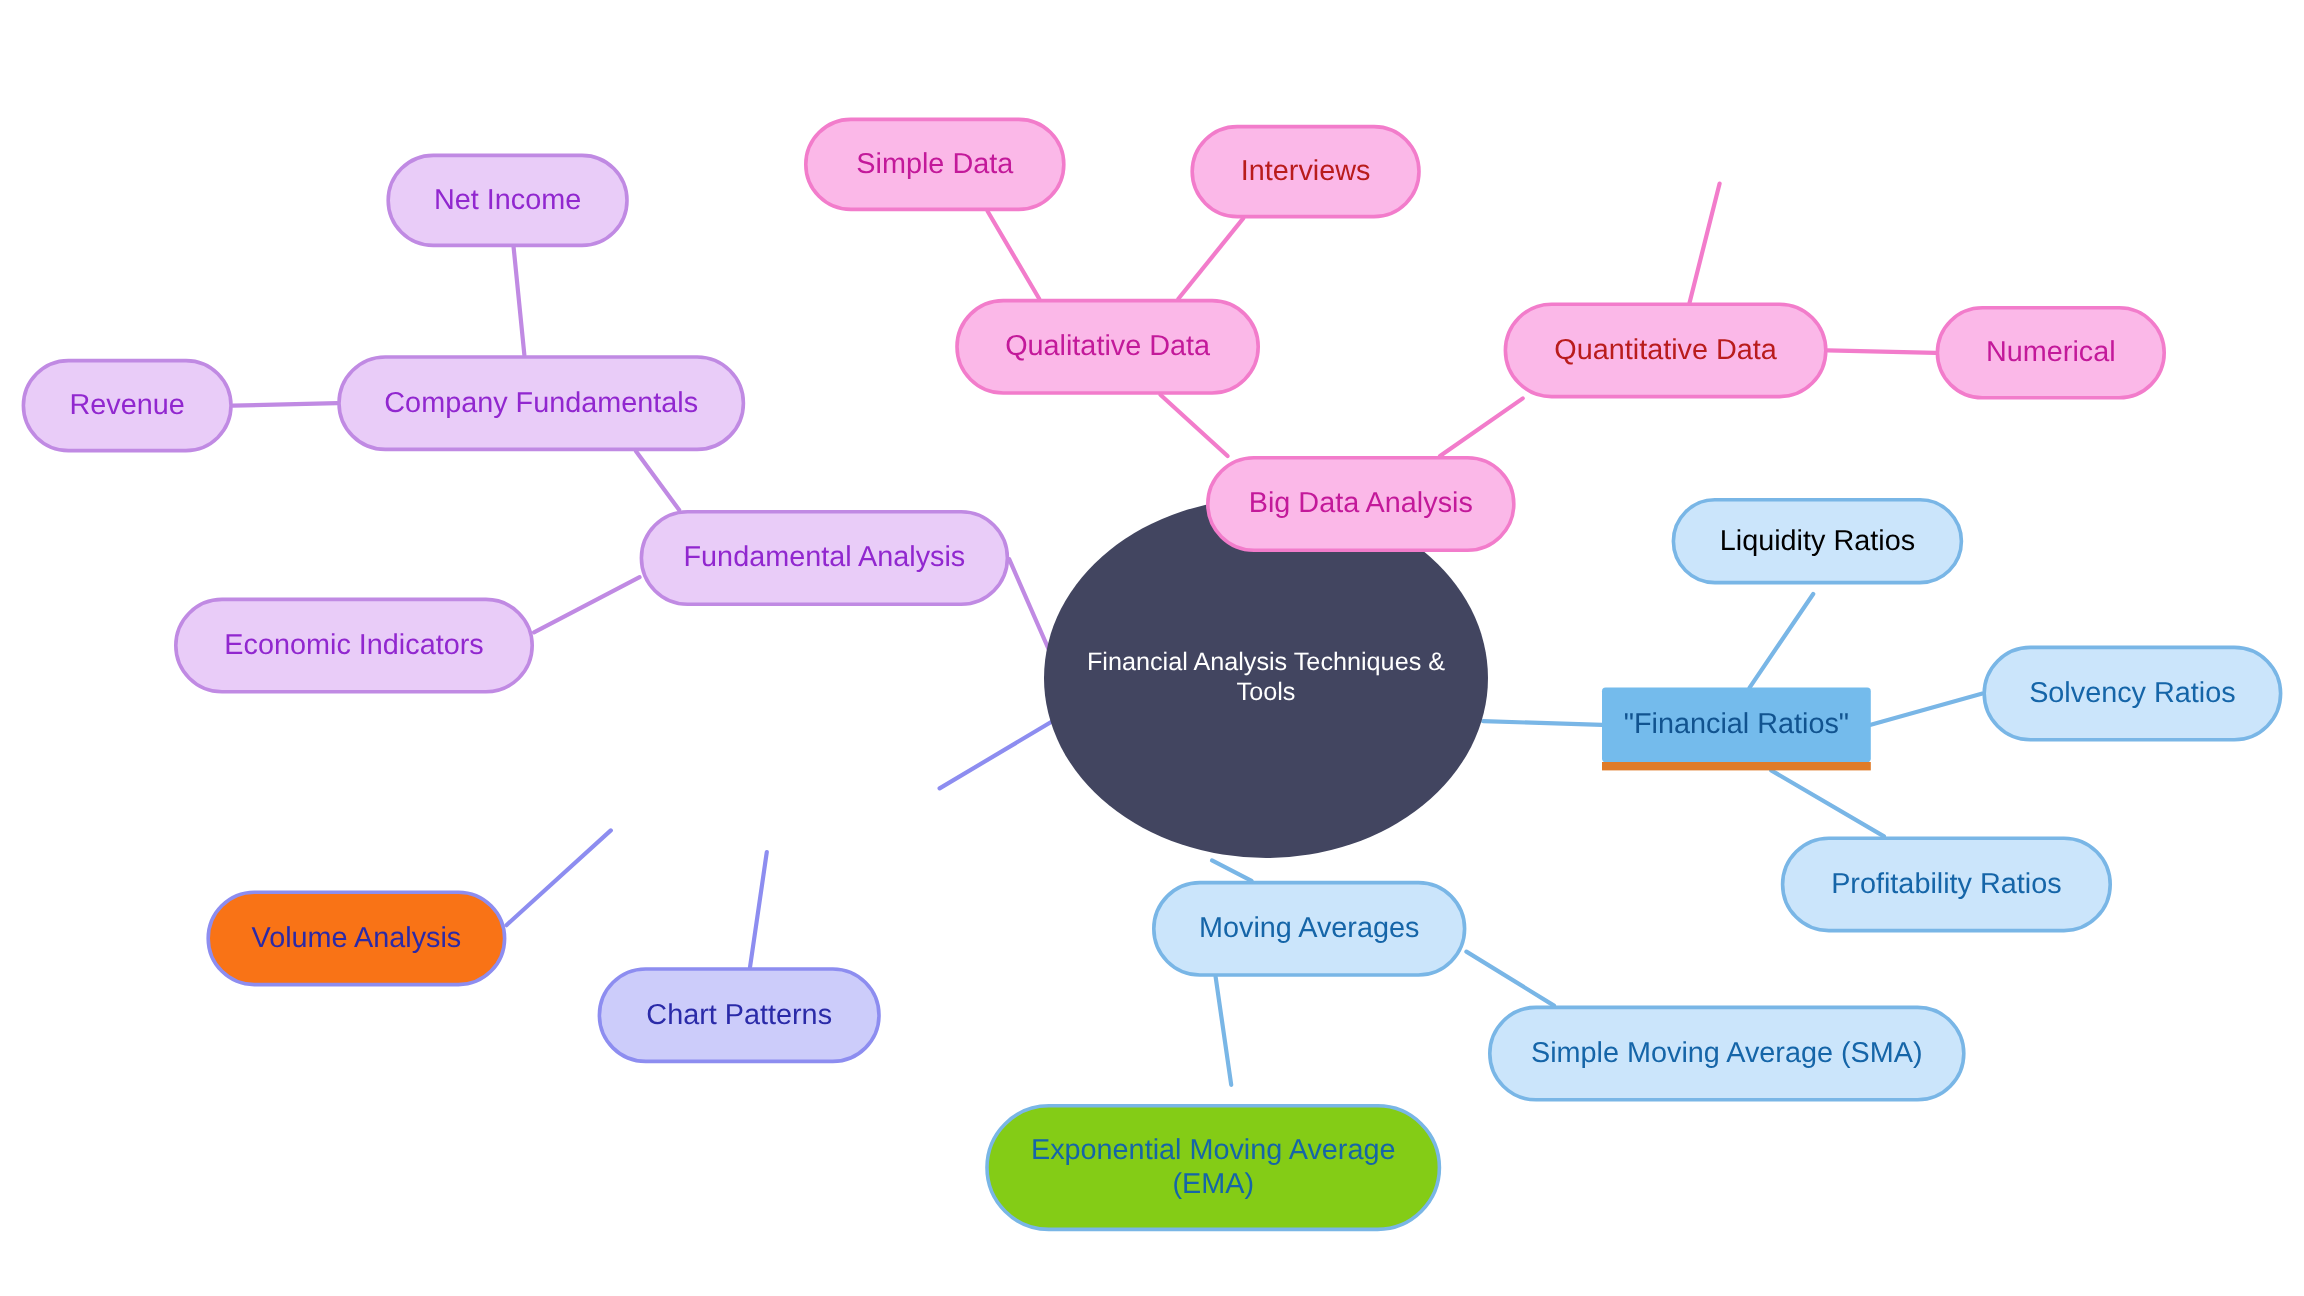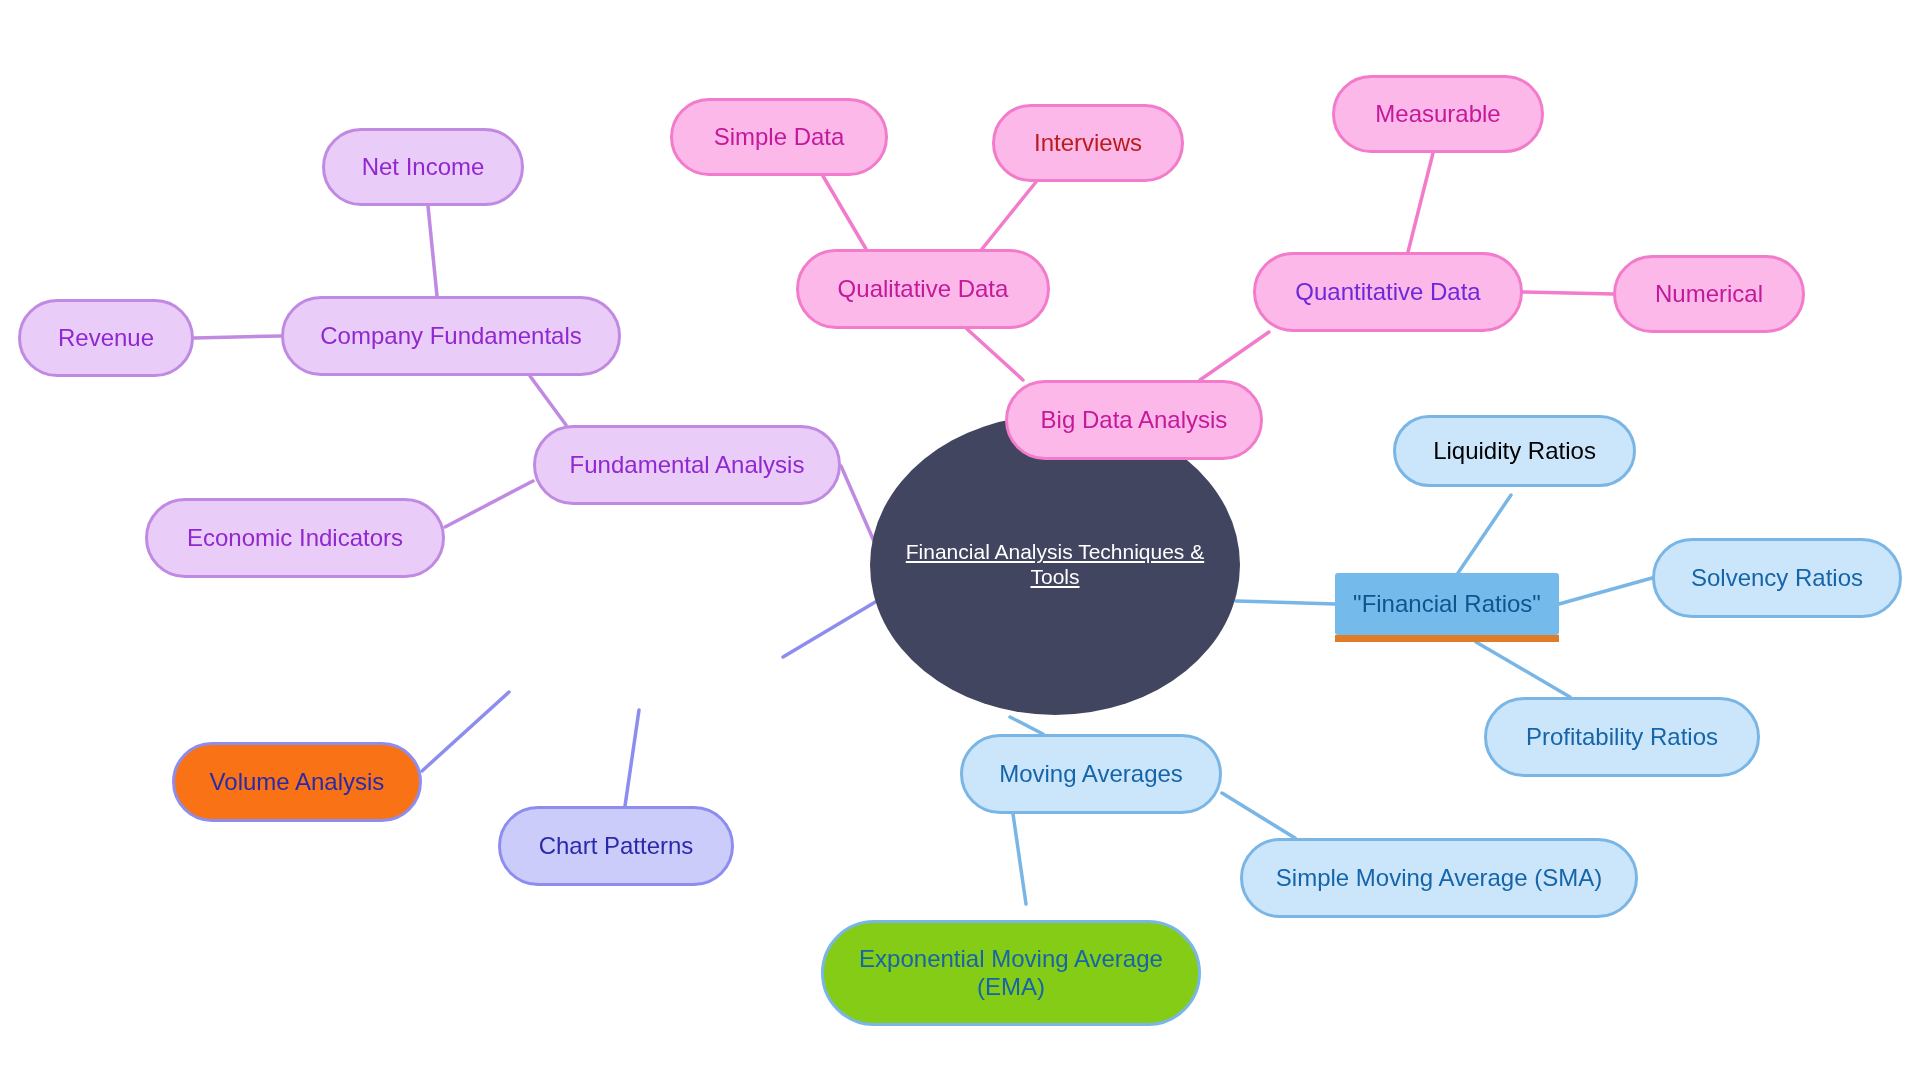--- a/index.html
+++ b/index.html
@@ -88,27 +88,26 @@
       <path d="M 509 692 L 422 771" stroke="#8d8df0" stroke-width="3.5" fill="none" stroke-linecap="round"></path>
       <path d="M 639 710 L 625 806" stroke="#8d8df0" stroke-width="3.5" fill="none" stroke-linecap="round"></path>
       <path d="M 1236 601 L 1335 604" stroke="#79b6e6" stroke-width="3.5" fill="none" stroke-linecap="round"></path>
       <path d="M 1458 573 L 1511 495" stroke="#79b6e6" stroke-width="3.5" fill="none" stroke-linecap="round"></path>
       <path d="M 1559 604 L 1652 578" stroke="#79b6e6" stroke-width="3.5" fill="none" stroke-linecap="round"></path>
       <path d="M 1476 642 L 1570 697" stroke="#79b6e6" stroke-width="3.5" fill="none" stroke-linecap="round"></path>
       <path d="M 1010 717 L 1043 734" stroke="#79b6e6" stroke-width="3.5" fill="none" stroke-linecap="round"></path>
       <path d="M 1013 814 L 1026 904" stroke="#79b6e6" stroke-width="3.5" fill="none" stroke-linecap="round"></path>
       <path d="M 1222 793 L 1295 838" stroke="#79b6e6" stroke-width="3.5" fill="none" stroke-linecap="round"></path>
     </svg>
-<div class="node root" style="left: 870px; top: 415px; width: 370px; height: 300px; background: rgb(66, 69, 96); color: rgb(255, 255, 255); text-decoration: underline;"><span>Financial Analysis Techniques &amp; Tools</span></div>
+<div class="node root" style="left: 870px; top: 415px; width: 370px; height: 300px; background: rgb(66, 69, 96); color: rgb(255, 255, 255);"><span>Financial Analysis Techniques &amp; Tools</span></div>
     <div class="node pill" style="left: 670px; top: 98px; width: 218px; height: 78px; background: rgb(251, 184, 232); color: rgb(195, 25, 154); border-color: rgb(242, 124, 203);"><span>Simple Data</span></div>
     <div class="node pill" style="left: 992px; top: 104px; width: 192px; height: 78px; background: rgb(251, 184, 232); color: #b91c1c; border-color: rgb(242, 124, 203);"><span>Interviews</span></div>
     <div class="node pill" style="left: 796px; top: 249px; width: 254px; height: 80px; background: rgb(251, 184, 232); color: rgb(195, 25, 154); border-color: rgb(242, 124, 203);"><span>Qualitative Data</span></div>
-    <div class="node pill" style="left: 1332px; top: 75px; width: 212px; height: 78px; background: rgb(251, 184, 232); color: rgb(195, 25, 154); border-color: rgb(242, 124, 203);"><span>Measurable</span></div>
     <div class="node pill" style="left: 1613px; top: 255px; width: 192px; height: 78px; background: rgb(251, 184, 232); color: rgb(195, 25, 154); border-color: rgb(242, 124, 203);"><span>Numerical</span></div>
-    <div class="node pill" style="left: 1253px; top: 252px; width: 270px; height: 80px; background: rgb(251, 184, 232); color: #6d28d9; border-color: rgb(242, 124, 203);"><span>Quantitative Data</span></div>
+    <div class="node pill" style="left: 1253px; top: 252px; width: 270px; height: 80px; background: rgb(251, 184, 232); color: #b91c1c; border-color: rgb(242, 124, 203);"><span>Quantitative Data</span></div>
     <div class="node pill" style="left: 1005px; top: 380px; width: 258px; height: 80px; background: rgb(251, 184, 232); color: rgb(195, 25, 154); border-color: rgb(242, 124, 203);"><span>Big Data Analysis</span></div>
     <div class="node pill" style="left: 322px; top: 128px; width: 202px; height: 78px; background: rgb(233, 204, 248); color: rgb(145, 39, 207); border-color: rgb(192, 138, 227);"><span>Net Income</span></div>
     <div class="node pill" style="left: 18px; top: 299px; width: 176px; height: 78px; background: rgb(233, 204, 248); color: rgb(145, 39, 207); border-color: rgb(192, 138, 227);"><span>Revenue</span></div>
     <div class="node pill" style="left: 281px; top: 296px; width: 340px; height: 80px; background: rgb(233, 204, 248); color: rgb(145, 39, 207); border-color: rgb(192, 138, 227);"><span>Company Fundamentals</span></div>
     <div class="node pill" style="left: 145px; top: 498px; width: 300px; height: 80px; background: rgb(233, 204, 248); color: rgb(145, 39, 207); border-color: rgb(192, 138, 227);"><span>Economic Indicators</span></div>
     <div class="node pill" style="left: 533px; top: 425px; width: 308px; height: 80px; background: rgb(233, 204, 248); color: rgb(145, 39, 207); border-color: rgb(192, 138, 227);"><span>Fundamental Analysis</span></div>
     <div class="node pill" style="left: 172px; top: 742px; width: 250px; height: 80px; background: #f97316; color: rgb(42, 42, 168); border-color: rgb(141, 141, 240); justify-content: center;"><span>Volume Analysis</span></div>
     <div class="node pill" style="left: 498px; top: 806px; width: 236px; height: 80px; background: rgb(204, 204, 250); color: rgb(42, 42, 168); border-color: rgb(141, 141, 240);"><span>Chart Patterns</span></div>
     <div class="node pill" style="left: 1393px; top: 415px; width: 243px; height: 72px; background: rgb(203, 229, 251); color: #000000; border-color: rgb(121, 182, 230);"><span>Liquidity Ratios</span></div>
     <div class="node pill" style="left: 1652px; top: 538px; width: 250px; height: 80px; background: rgb(203, 229, 251); color: rgb(21, 101, 168); border-color: rgb(121, 182, 230);"><span>Solvency Ratios</span></div>

